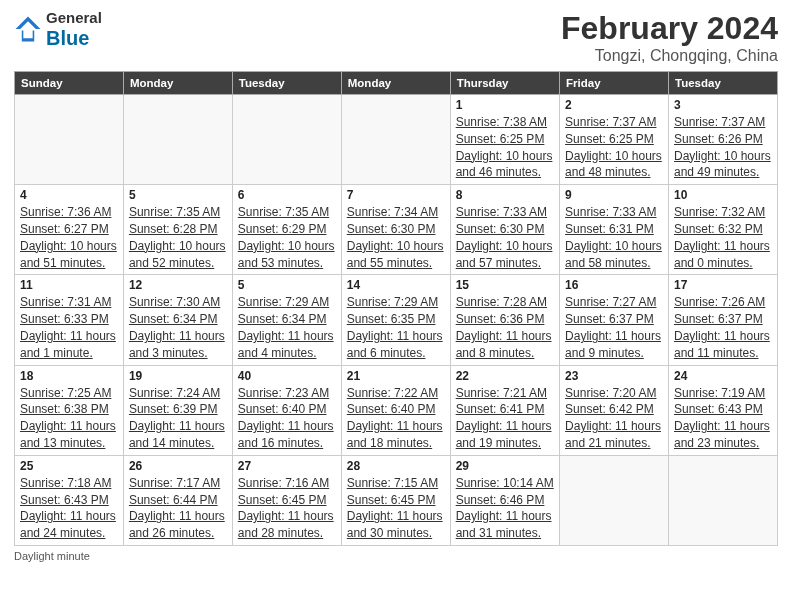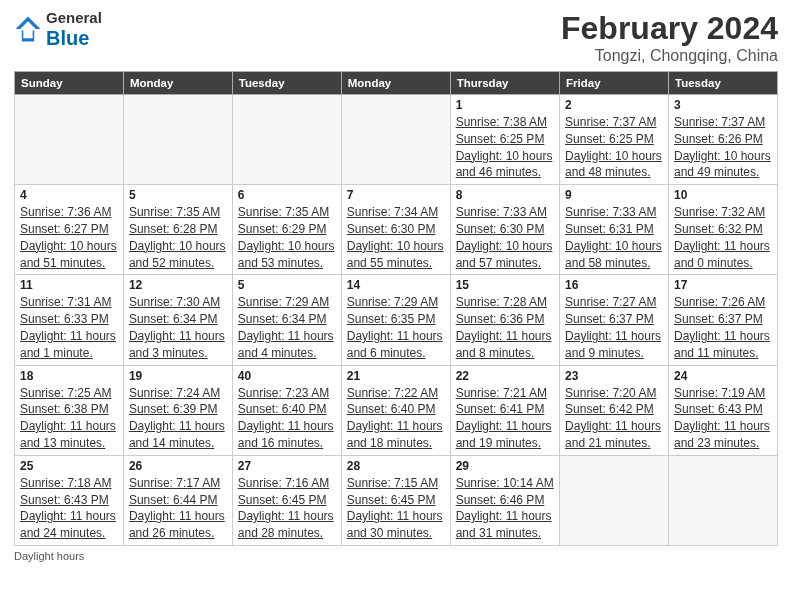--- a/index.html
+++ b/index.html
@@ -324,15 +324,15 @@
 Sunset: 6:46 PM
 Daylight: 11 hours and 31 minutes.</div>
           </td>
           <td class="empty"></td>
           <td class="empty"></td>
         </tr>
       </tbody>
   </table>
 
   <div class="footer">
-    <span>Daylight hours</span>
+    <span>Daylight minute</span>
   </div>
 </div>
 
 </body></html>

